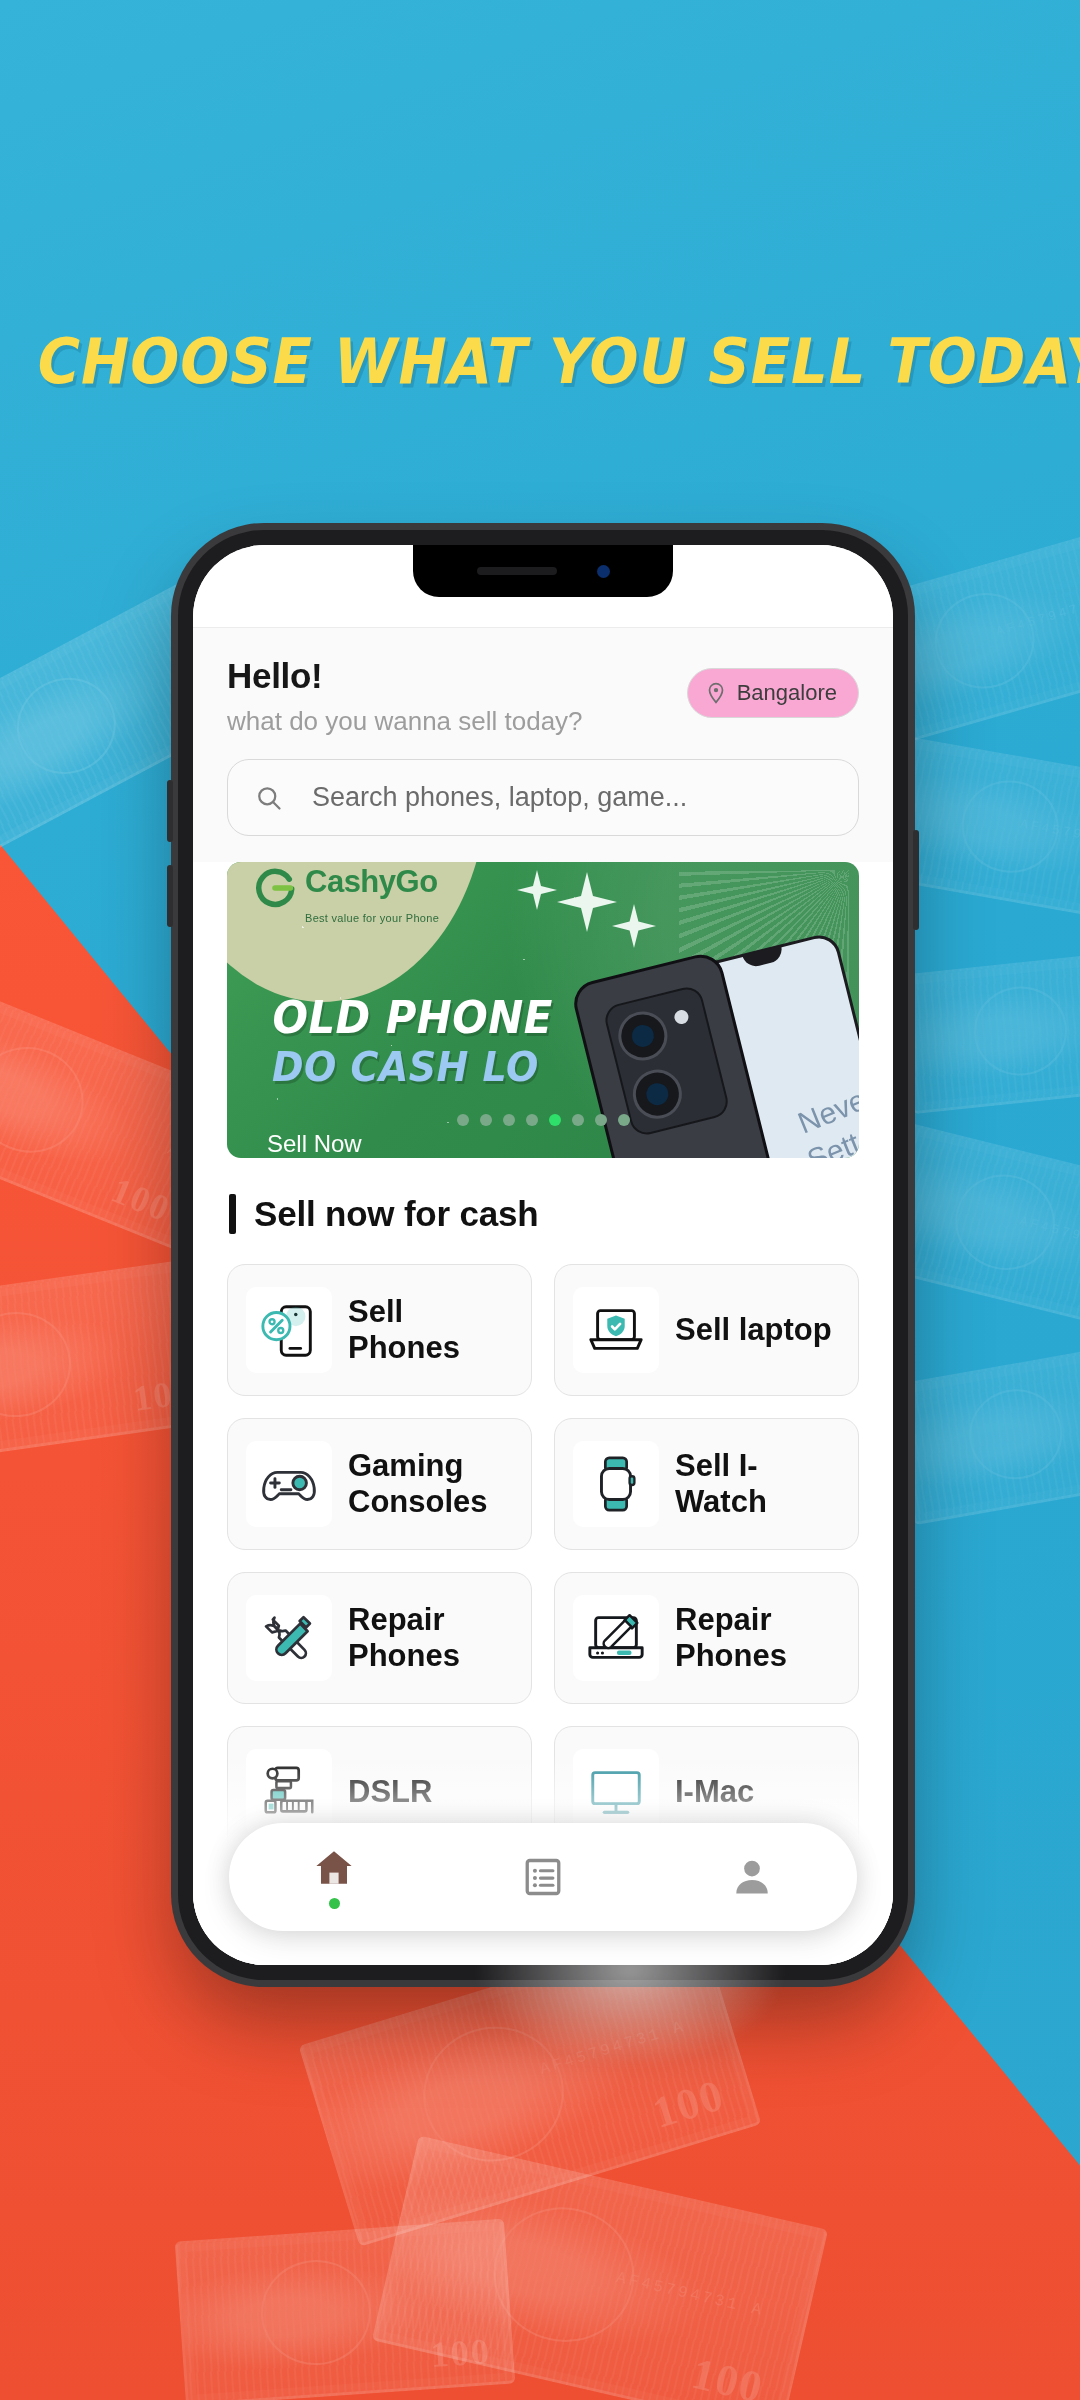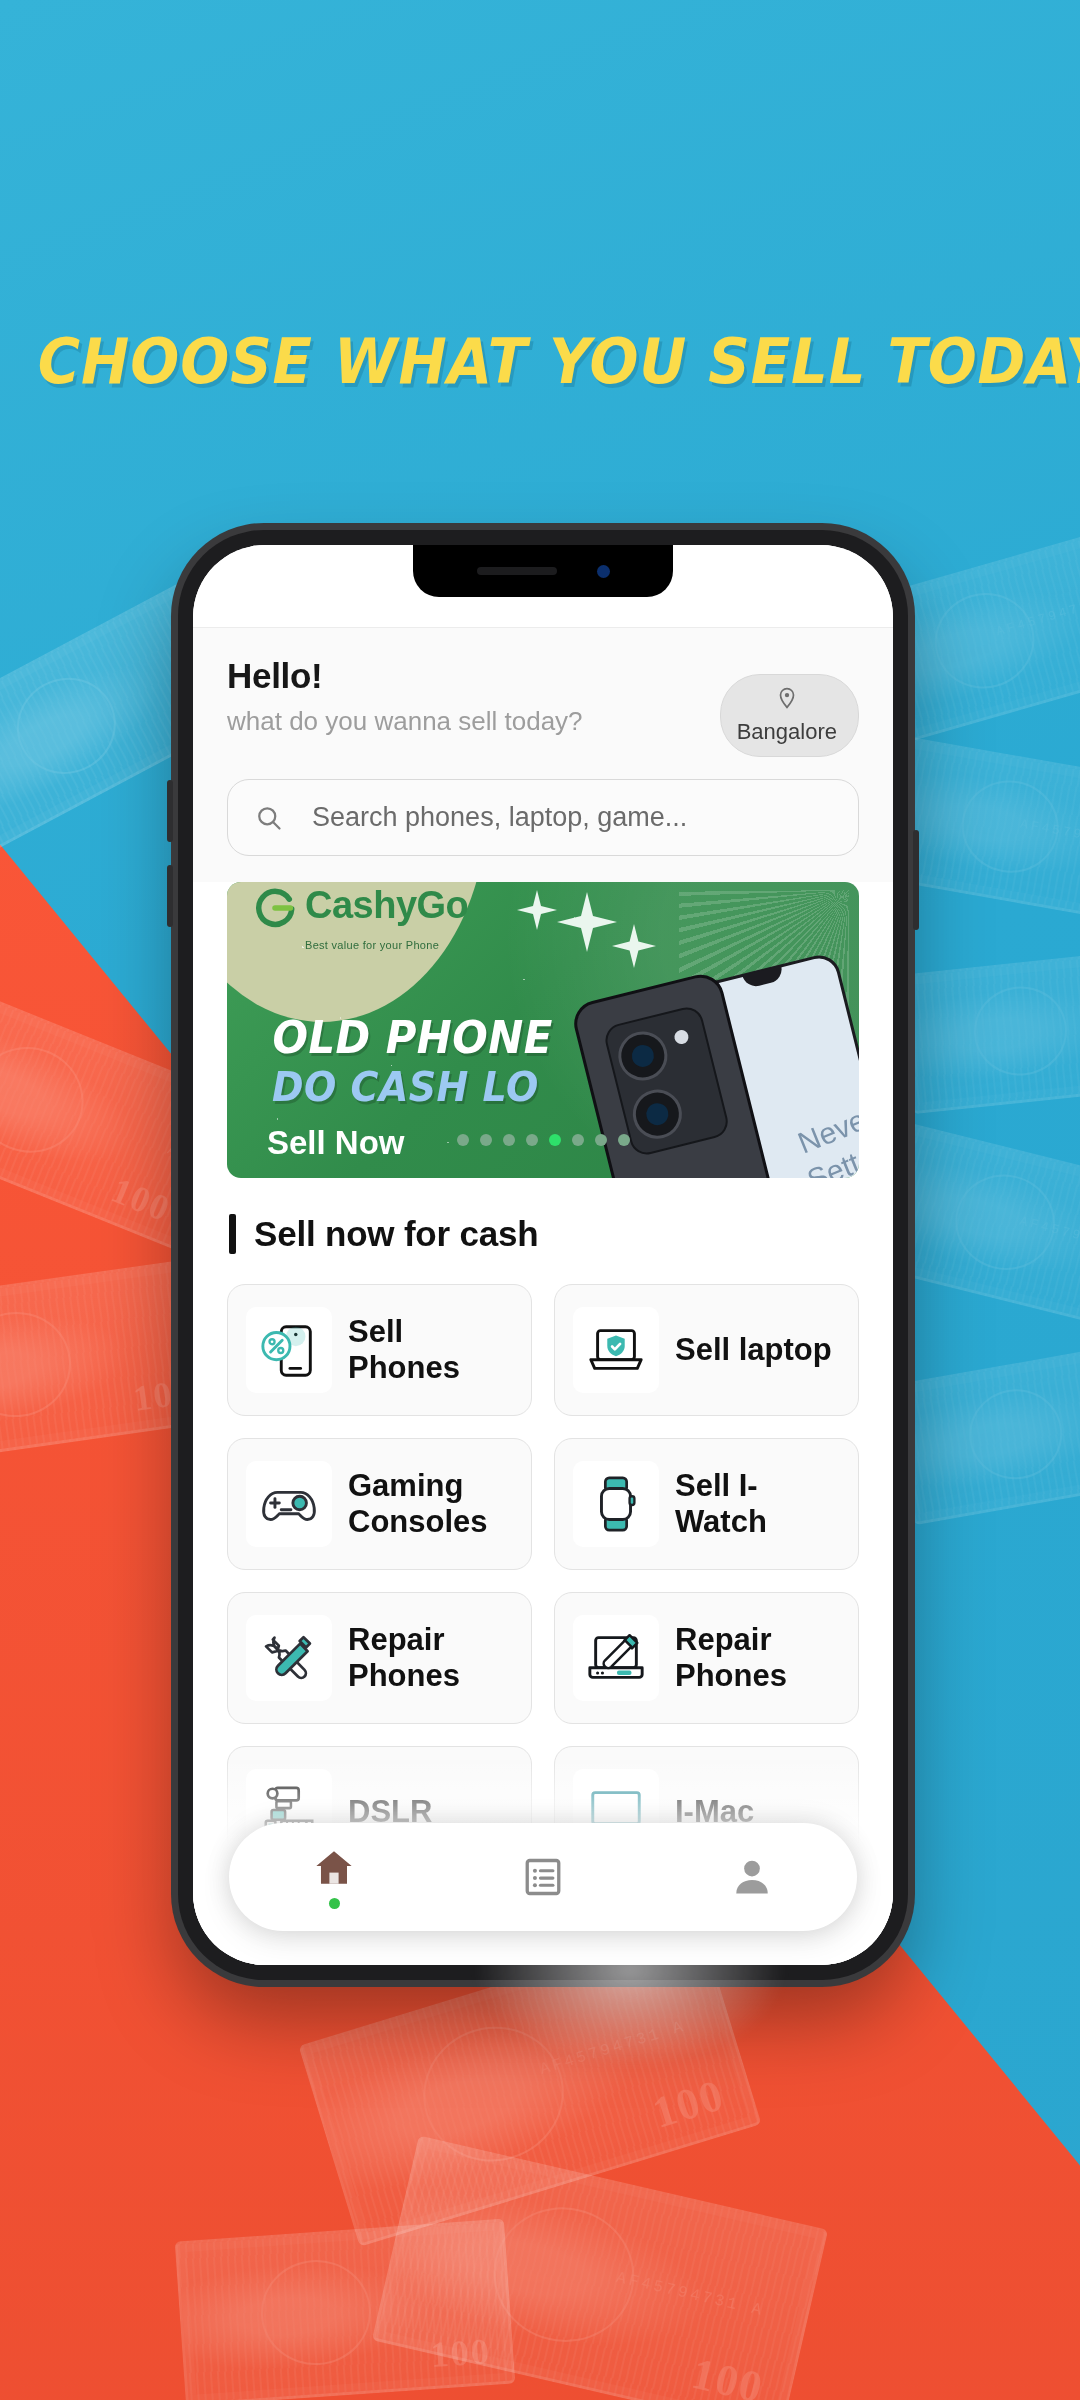--- a/index.html
+++ b/index.html
@@ -115,23 +115,22 @@
     background:#fafafa;
     border-top:1px solid #ececec;
     padding:28px 34px 16px 34px;
     display:flex; align-items:flex-start; justify-content:space-between;
   }
   .greet-title{ font-size:35px; font-weight:bold; color:#171717; letter-spacing:-.3px; }
   .greet-sub{ font-size:26px; color:#9d9d9d; margin-top:10px; }
   .loc-chip{
     display:flex; align-items:center; gap:9px;
     border:1.6px solid #d8d8d8; border-radius:40px;
-    padding:11px 21px 11px 16px; background:#e5e5e5;
-    margin-top:18px;
-    flex-direction:column;
+    padding:11px 21px 11px 16px; background:#f9a8d4;
+    margin-top:12px;
   }
   .loc-chip span{ font-size:22px; color:#3d3d3d; }
 
   .search-wrap{ background:#fafafa; padding:6px 34px 26px 34px; }
   .search-bar{
     display:flex; align-items:center; gap:28px;
     border:1.5px solid #d9d9d9; border-radius:22px;
     background:#fbfbfb; padding:22px 26px;
   }
   .search-bar .ph{ font-size:27px; color:#6b6b6b; }
@@ -146,37 +145,37 @@
   }
   .banner .blob{
     position:absolute; left:-70px; top:-120px; width:330px; height:260px;
     background:#c9cfa6; border-radius:0 0 60% 60%/0 0 100% 100%;
   }
   .banner .logo{
     position:absolute; left:26px; top:4px; z-index:3;
     display:flex; align-items:flex-start; gap:8px;
   }
   .banner .logo-txt{ line-height:1; }
-  .banner .logo-name{ font-size:38px; font-weight:bold; color:#2f8a49; letter-spacing:-.5px; }
+  .banner .logo-name{ font-size:31px; font-weight:bold; color:#2f8a49; letter-spacing:-.5px; }
   .banner .logo-tag{ font-size:11px; color:#2f6d3d; margin-top:16px; letter-spacing:.3px; }
   .banner .t1{
     position:absolute; left:38px; top:130px; z-index:4;
     font-family:"DejaVu Sans", sans-serif; font-style:italic; font-weight:bold;
     font-size:44px; color:#fff; letter-spacing:.5px; transform:scaleX(.95);
     text-shadow:2px 3px 0 rgba(0,0,0,.18);
   }
   .banner .t2{
     position:absolute; left:38px; top:182px; z-index:4;
     font-family:"DejaVu Sans", sans-serif; font-style:italic; font-weight:bold;
     font-size:40px; color:#9cc9f2; letter-spacing:.5px; transform:scaleX(.95);
     text-shadow:2px 3px 0 rgba(0,0,0,.18);
   }
   .banner .sell{
-    position:absolute; left:40px; bottom:16px; z-index:4;
-    font-size:33px; color:#fff; font-weight:700;
+    position:absolute; left:40px; bottom:0; z-index:4;
+    font-size:24px; color:#fff; font-weight:400;
   }
   .banner .dots{
     position:absolute; left:230px; bottom:32px; z-index:4; display:flex; gap:11px;
   }
   .banner .dots i{ width:12px; height:12px; border-radius:50%; background:#7aa98a; display:block; }
   .banner .dots i.on{ background:#2ee06a; }
   .banner .sparkle{ position:absolute; z-index:2; background:#eaf6ee; }
   .banner .phone-img{
     position:absolute; right:-10px; top:40px; width:300px; height:300px; z-index:3;
   }

